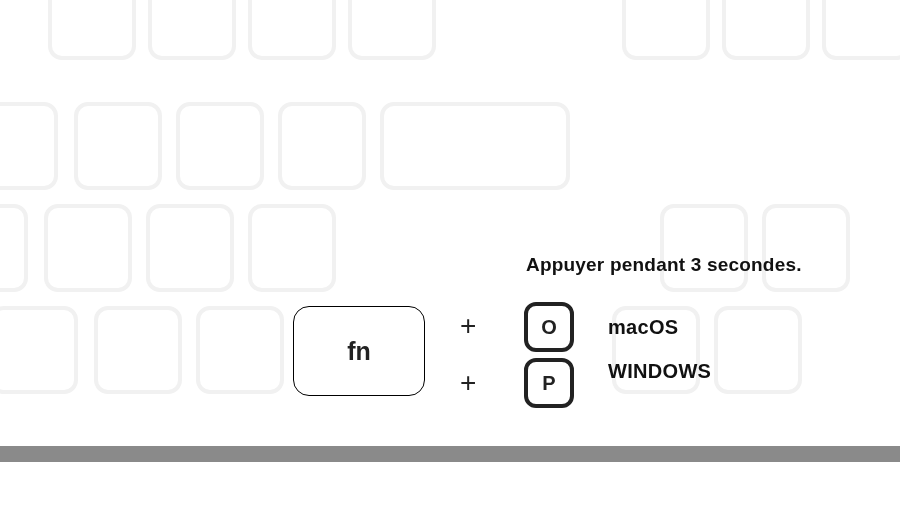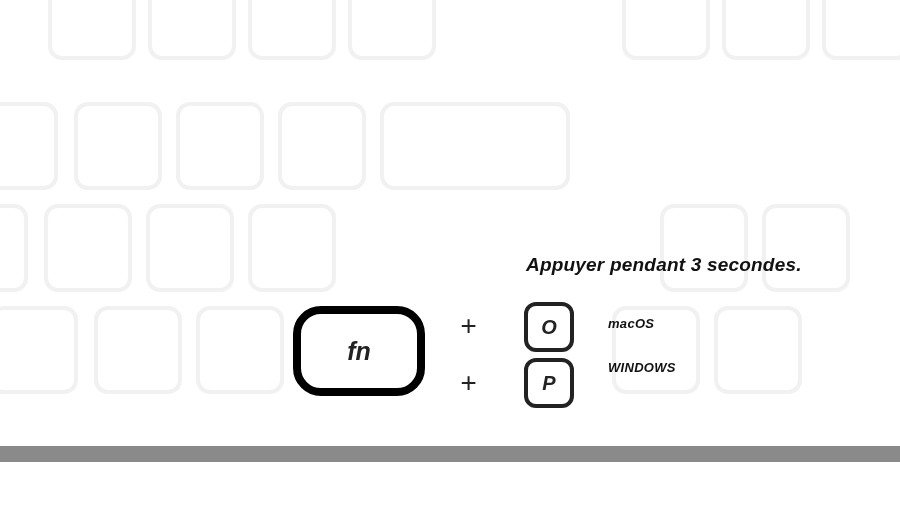--- a/index.html
+++ b/index.html
@@ -1,15 +1,15 @@
 <!DOCTYPE html>
 <html><head>
 <meta charset="utf-8">
 <style>
-  * { box-sizing: border-box; margin: 0; padding: 0; font-style: italic; }
+  * { box-sizing: border-box; margin: 0; padding: 0; }
   html, body { width: 900px; height: 530px; overflow: hidden; }
   body {
     font-family: "Futura", "Century Gothic", "Avant Garde", sans-serif;
     background: #ffffff;
     position: relative;
   }
 
   
   .bg-key {
     position: absolute;
@@ -38,22 +38,22 @@
     color: #111;
     letter-spacing: 0.2px;
   }
 
   .fn-key {
     position: absolute;
     left: 293px;
     top: 306px;
     width: 132px;
     height: 90px;
-    border: 8px solid #000000;
-    border-radius: 28px;
+    border: 1px solid #000000;
+    border-radius: 16px;
     display: flex;
     align-items: center;
     justify-content: center;
     color: #222;
     font-weight: 700;
     font-size: 25px;
   }
 
   .plus {
     position: absolute;
@@ -78,21 +78,21 @@
     font-size: 20px;
     color: #222;
     background: #fff;
   }
   .combo-key.row1 { left: 524px; top: 302px; }
   .combo-key.row2 { left: 524px; top: 358px; }
 
   .os-label {
     position: absolute;
     font-weight: 700;
-    font-size: 13px;
+    font-size: 20px;
     color: #111;
     letter-spacing: 0.3px;
   }
   .os-label.row1 { left: 608px; top: 316px; }
   .os-label.row2 { left: 608px; top: 360px; }
 </style>
 </head>
 <body>
 
 <div class="bg-key" style="left:48px; top:-28px; width:88px; height:88px;"></div>

